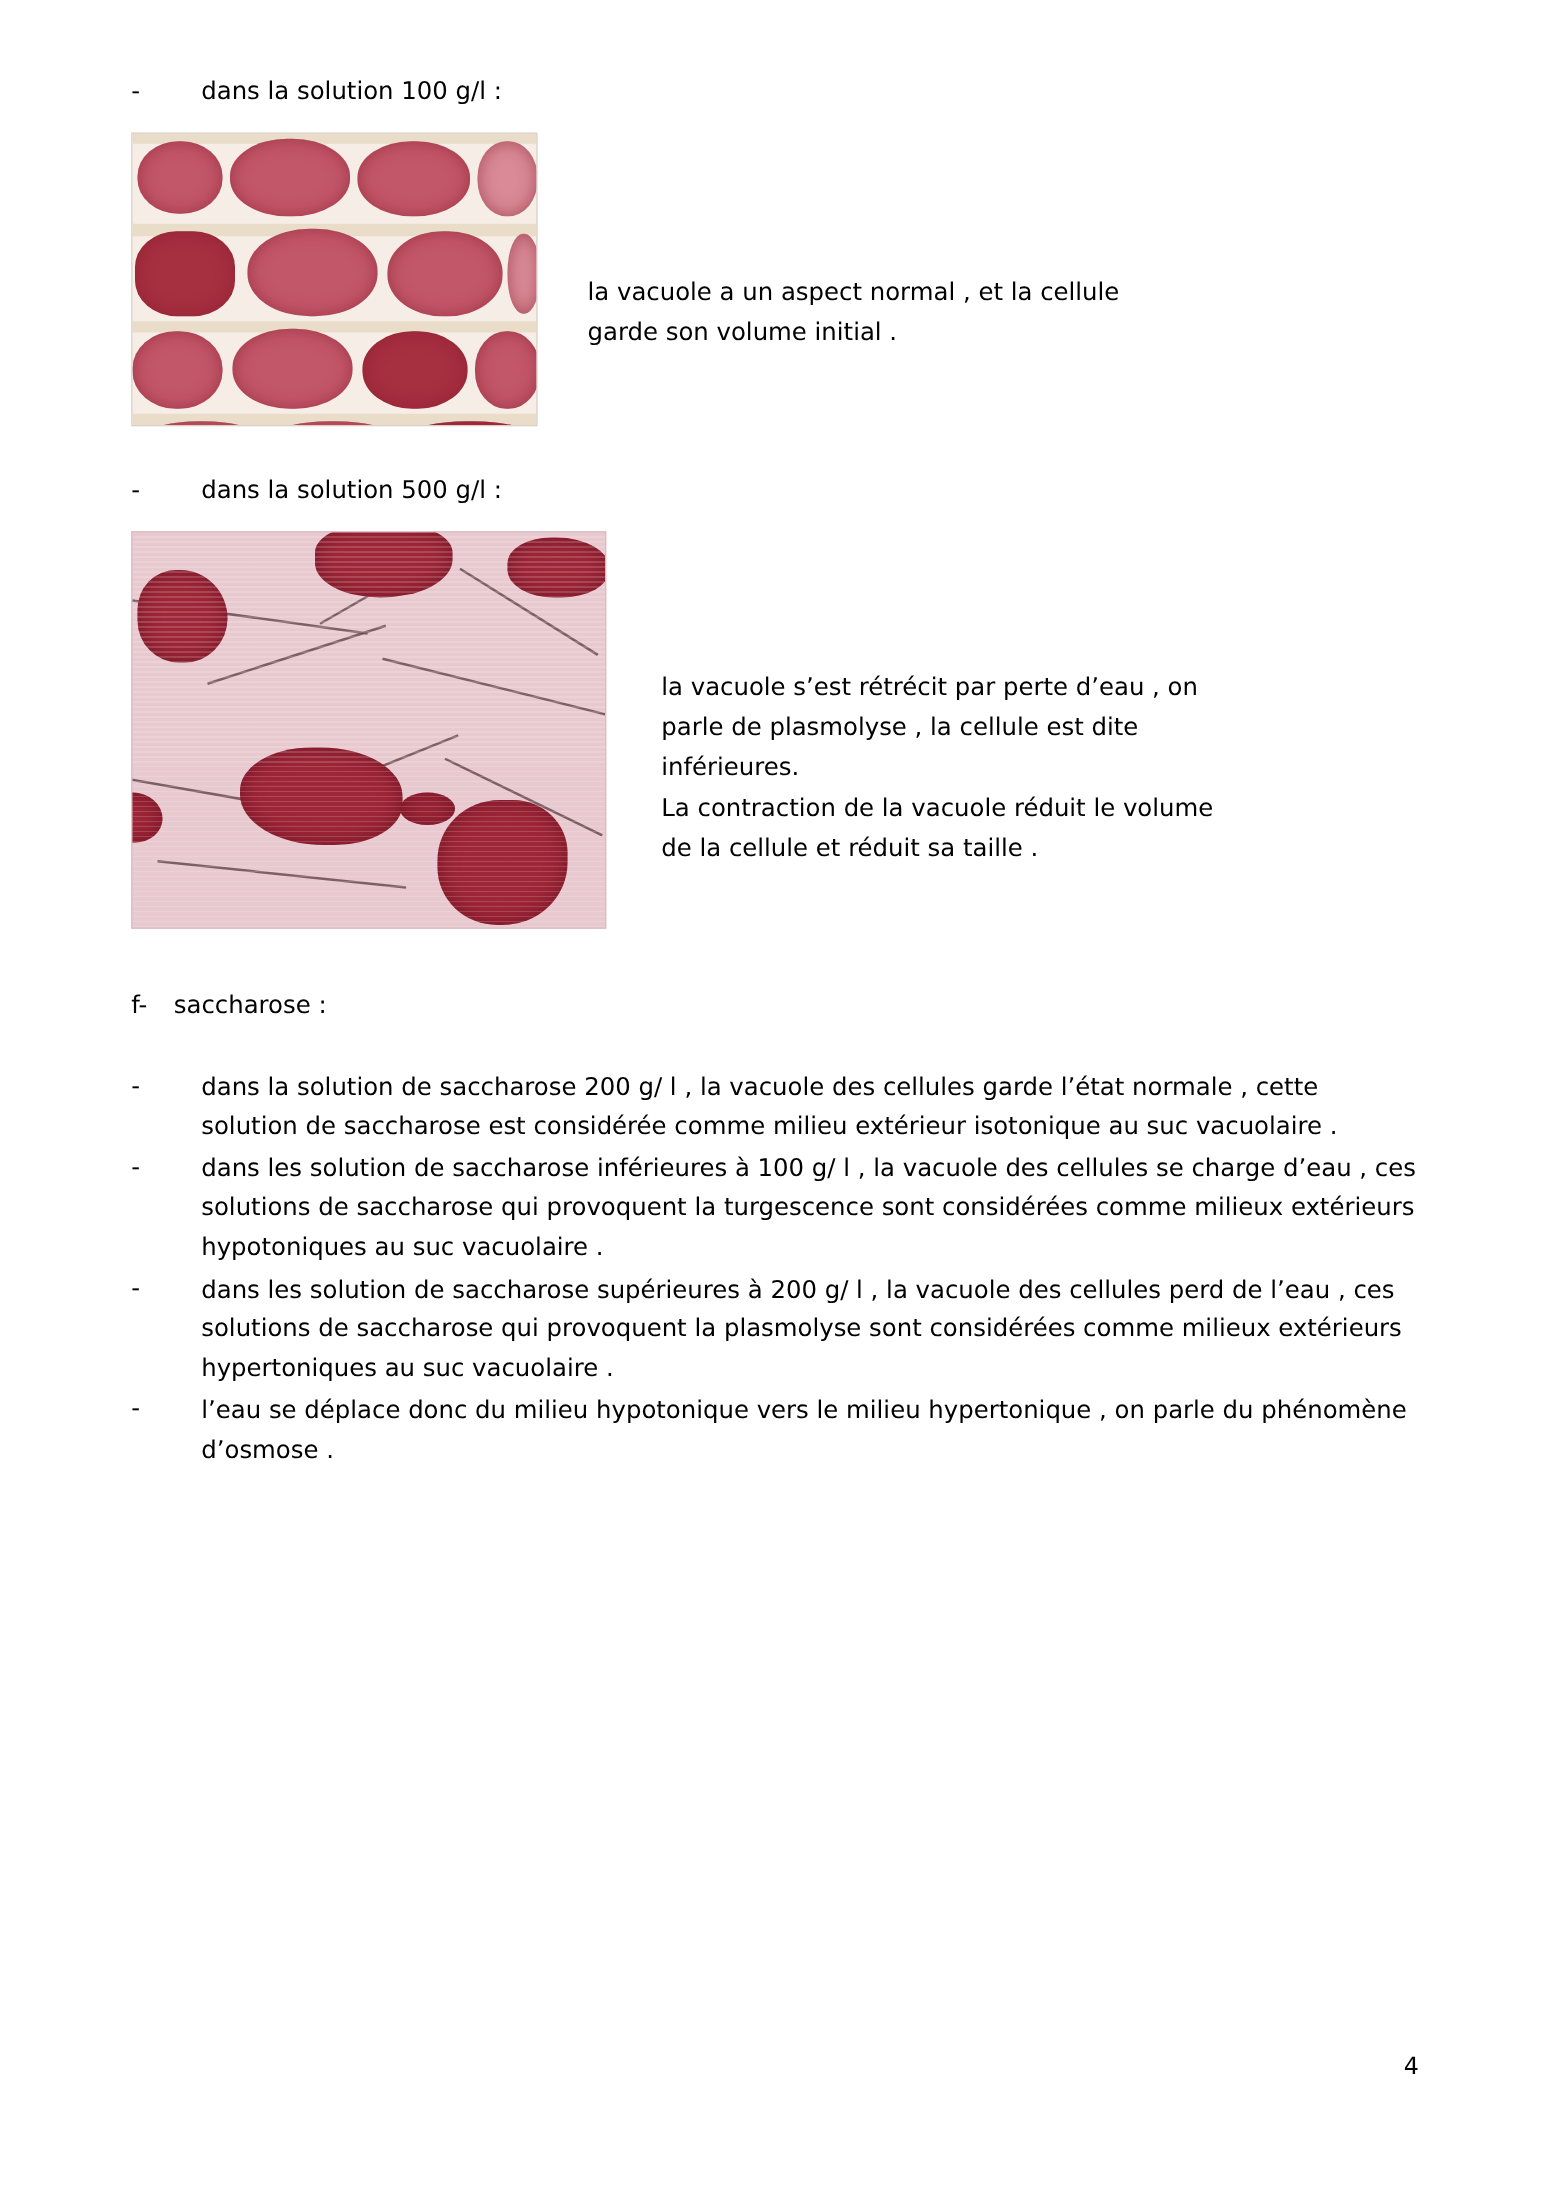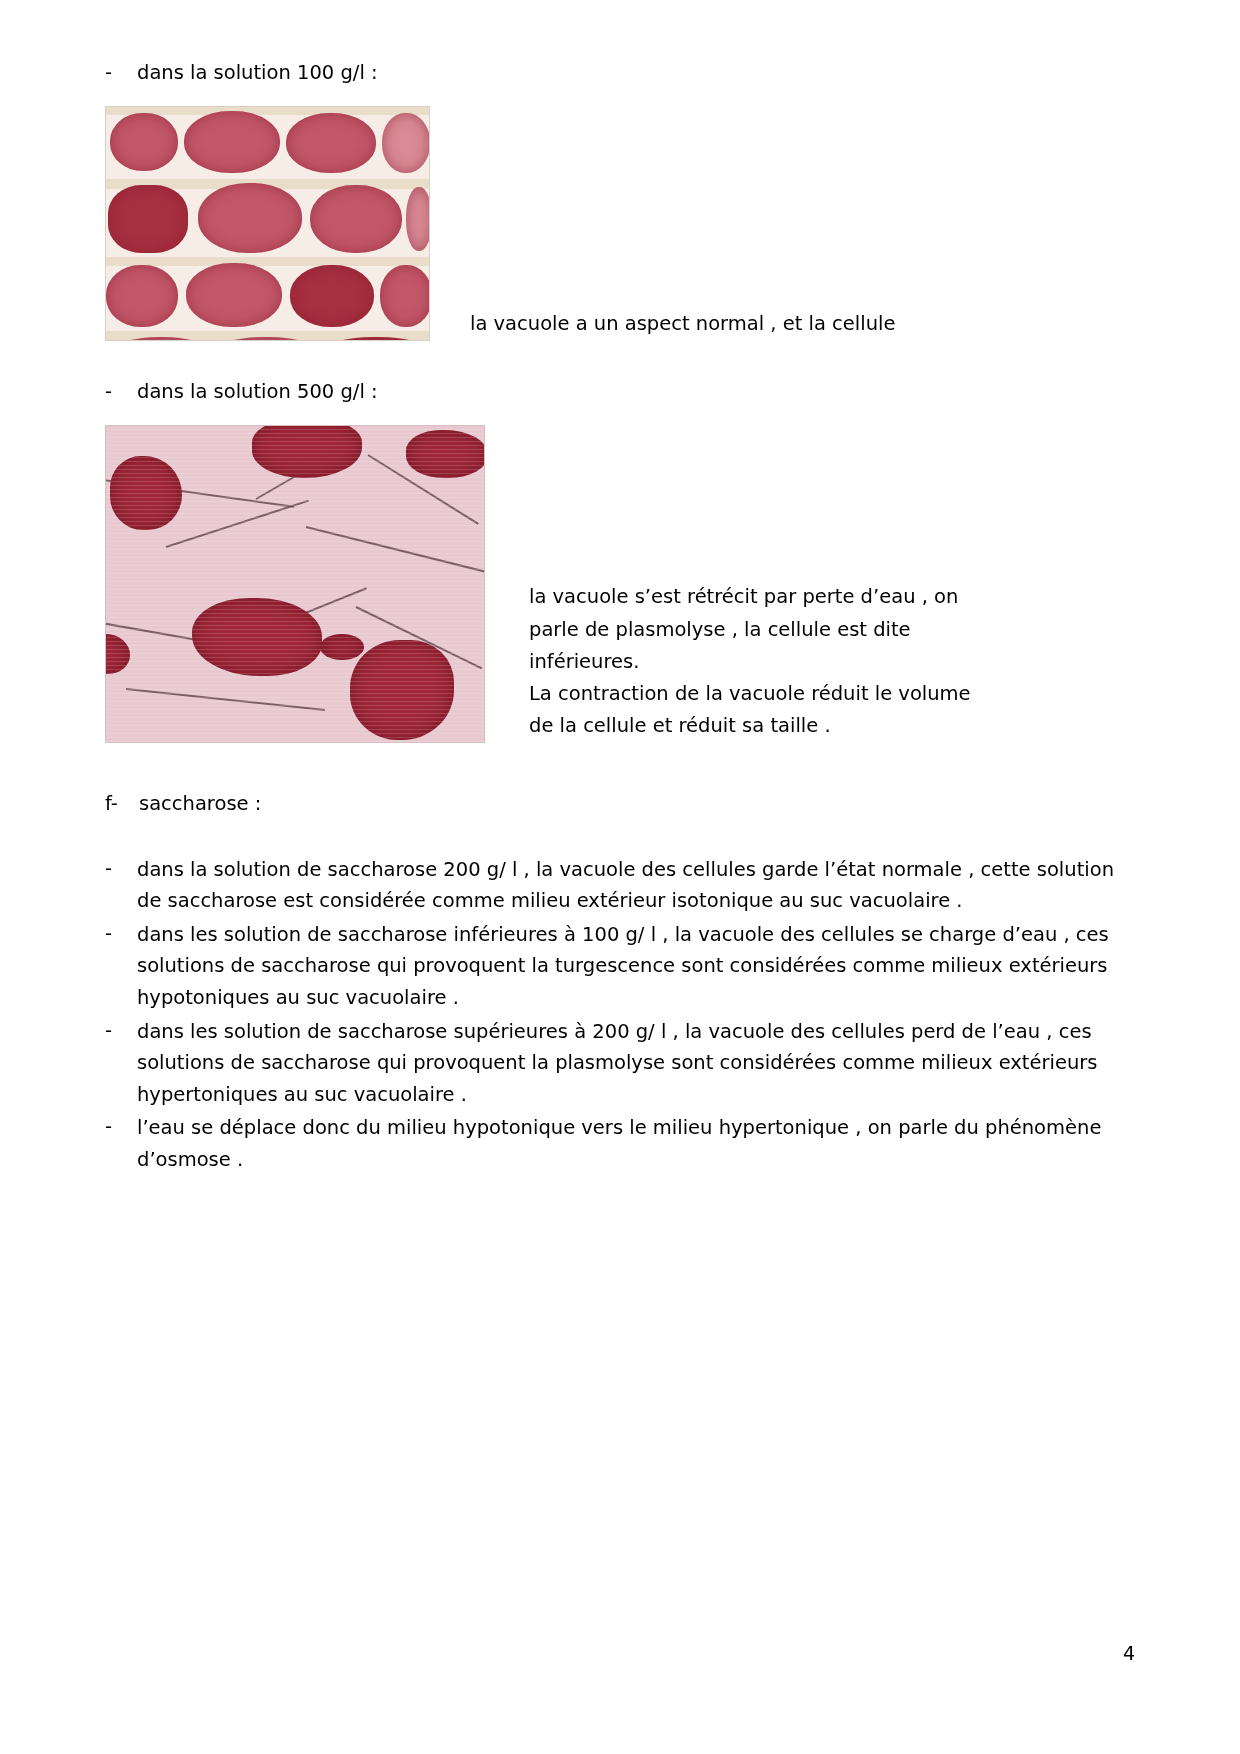--- a/index.html
+++ b/index.html
@@ -32,30 +32,31 @@
     align-items: flex-start;
     margin: 0 0 6px 0;
   }
   .dash-item .bullet {
     width: 32px;
     flex: 0 0 32px;
     text-align: left;
   }
   .dash-item .txt {
     flex: 1 1 auto;
+    margin-left: 24px;
   }
 
   .lead-line {
     margin-left: 0px;
   }
 
   
   .fig-block {
     display: flex;
-    align-items: flex-end;
+    align-items: center;
     margin-top: 18px;
   }
   .fig-wrap {
     flex: 0 0 auto;
     margin-left: 0px;
   }
   .caption {
     flex: 1 1 auto;
     padding-left: 40px;
     padding-top: 55px;
@@ -182,20 +183,21 @@
         <div class="cell dark" style="left:184px;top:158px;width:84px;height:62px;"></div>
         <div class="cell" style="left:274px;top:158px;width:52px; height:62px;"></div>
 
         <div class="cell" style="left:10px; top:230px;width:90px; height:26px;"></div>
         <div class="cell" style="left:112px;top:230px;width:96px; height:26px;"></div>
         <div class="cell dark" style="left:220px;top:230px;width:100px;height:26px;"></div>
       </div>
     </div>
     <div class="caption">
       <p>la vacuole a un aspect  normal , et la cellule</p>
+      <p>garde son volume initial .</p>
     </div>
   </div>
 
   <div class="dash-item lead-line" style="margin-top:36px;">
     <span class="bullet">-</span>
     <span class="txt">dans la solution 500 g/l :</span>
   </div>
 
   <div class="fig-block">
     <div class="fig-wrap">

